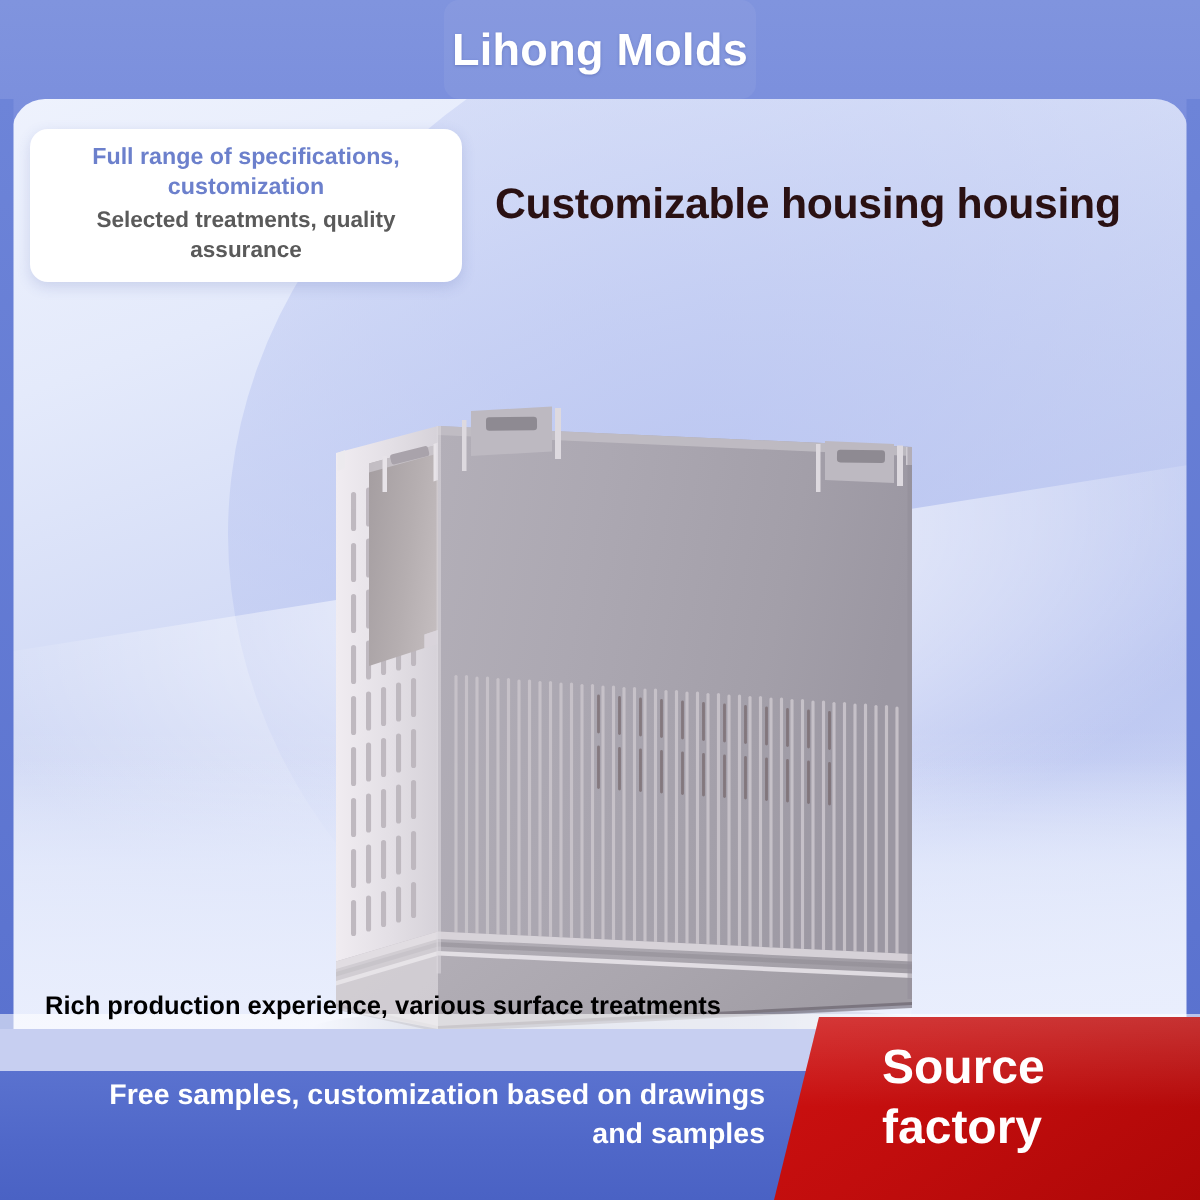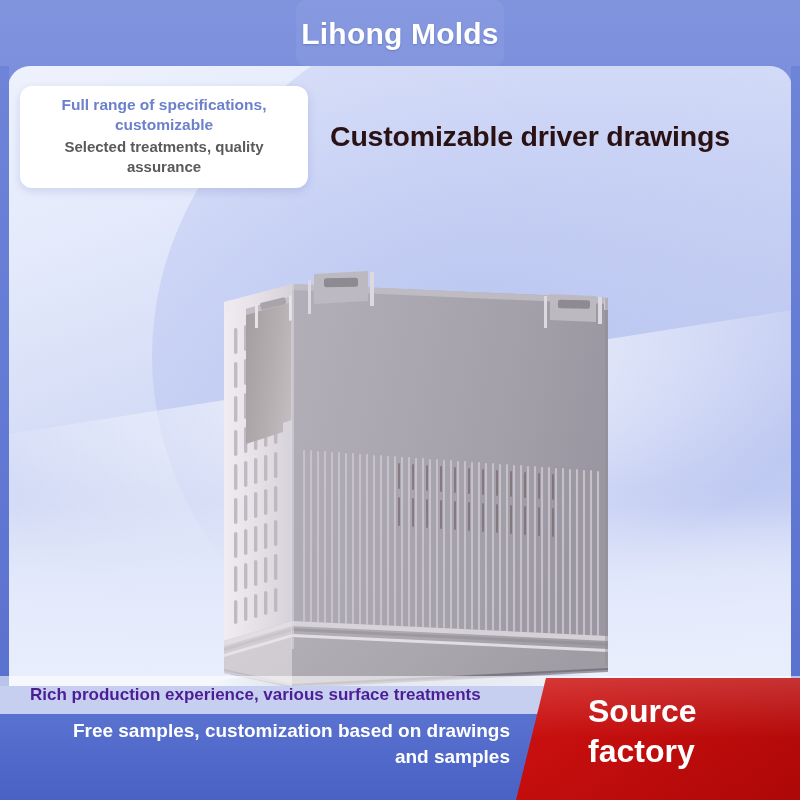--- a/index.html
+++ b/index.html
@@ -76,22 +76,22 @@
 
   
   #product{position:absolute;left:0;top:0;width:800px;height:800px;}
 
   
   .strip-translucent{
     position:absolute;left:0;top:676px;width:800px;height:38px;
     background:rgba(255,255,255,.58);
   }
   .strip-text{
-    position:absolute;left:30px;top:676px;height:38px;display:flex;align-items:center;
-    color:#4c1d95;font-size:17px;font-weight:bold;
+    position:absolute;left:30px;top:652px;height:38px;display:flex;align-items:center;
+    color:#000000;font-size:17px;font-weight:bold;
   }
   .blue-band{
     position:absolute;left:0;top:714px;width:800px;height:86px;
     background:linear-gradient(180deg,#5a72cf 0%,#5068c9 55%,#4a62c4 100%);
   }
   .band-text{
     position:absolute;left:60px;top:718px;width:450px;
     text-align:right;color:#ffffff;font-size:19px;font-weight:bold;line-height:1.38;
   }
   .red-panel{
@@ -341,25 +341,25 @@
       <path d="M216 575 L284 555 L284 620 L216 607 Z" fill="#e9e5ea" opacity=".55"></path>
 
       <path d="M283 218 L286 218 L286 583 L283 583 Z" fill="#dcd8de" opacity=".55"></path>
       <path d="M597 232 L600 232 L600 600 L597 600 Z" fill="#908c96" opacity=".45"></path>
 
       <path d="M230 622 L600 606 L596 632 L252 640 Z" fill="#ffffff" opacity=".16"></path>
     </svg>
   </div>
 
   <div class="info-card">
-    <div class="info-head">Full range of specifications, customizable</div>
+    <div class="info-head">Full range of specifications, customization</div>
     <div class="info-sub">Selected treatments, quality assurance</div>
   </div>
 
-  <div class="headline">Customizable driver drawings</div>
+  <div class="headline">Customizable housing housing</div>
 
   <div class="edge-left"></div>
   <div class="edge-right"></div>
 
   <div class="strip-translucent"></div>
   <div class="strip-text">Rich production experience, various surface treatments</div>
 
   <div class="blue-band">
     
   </div>

